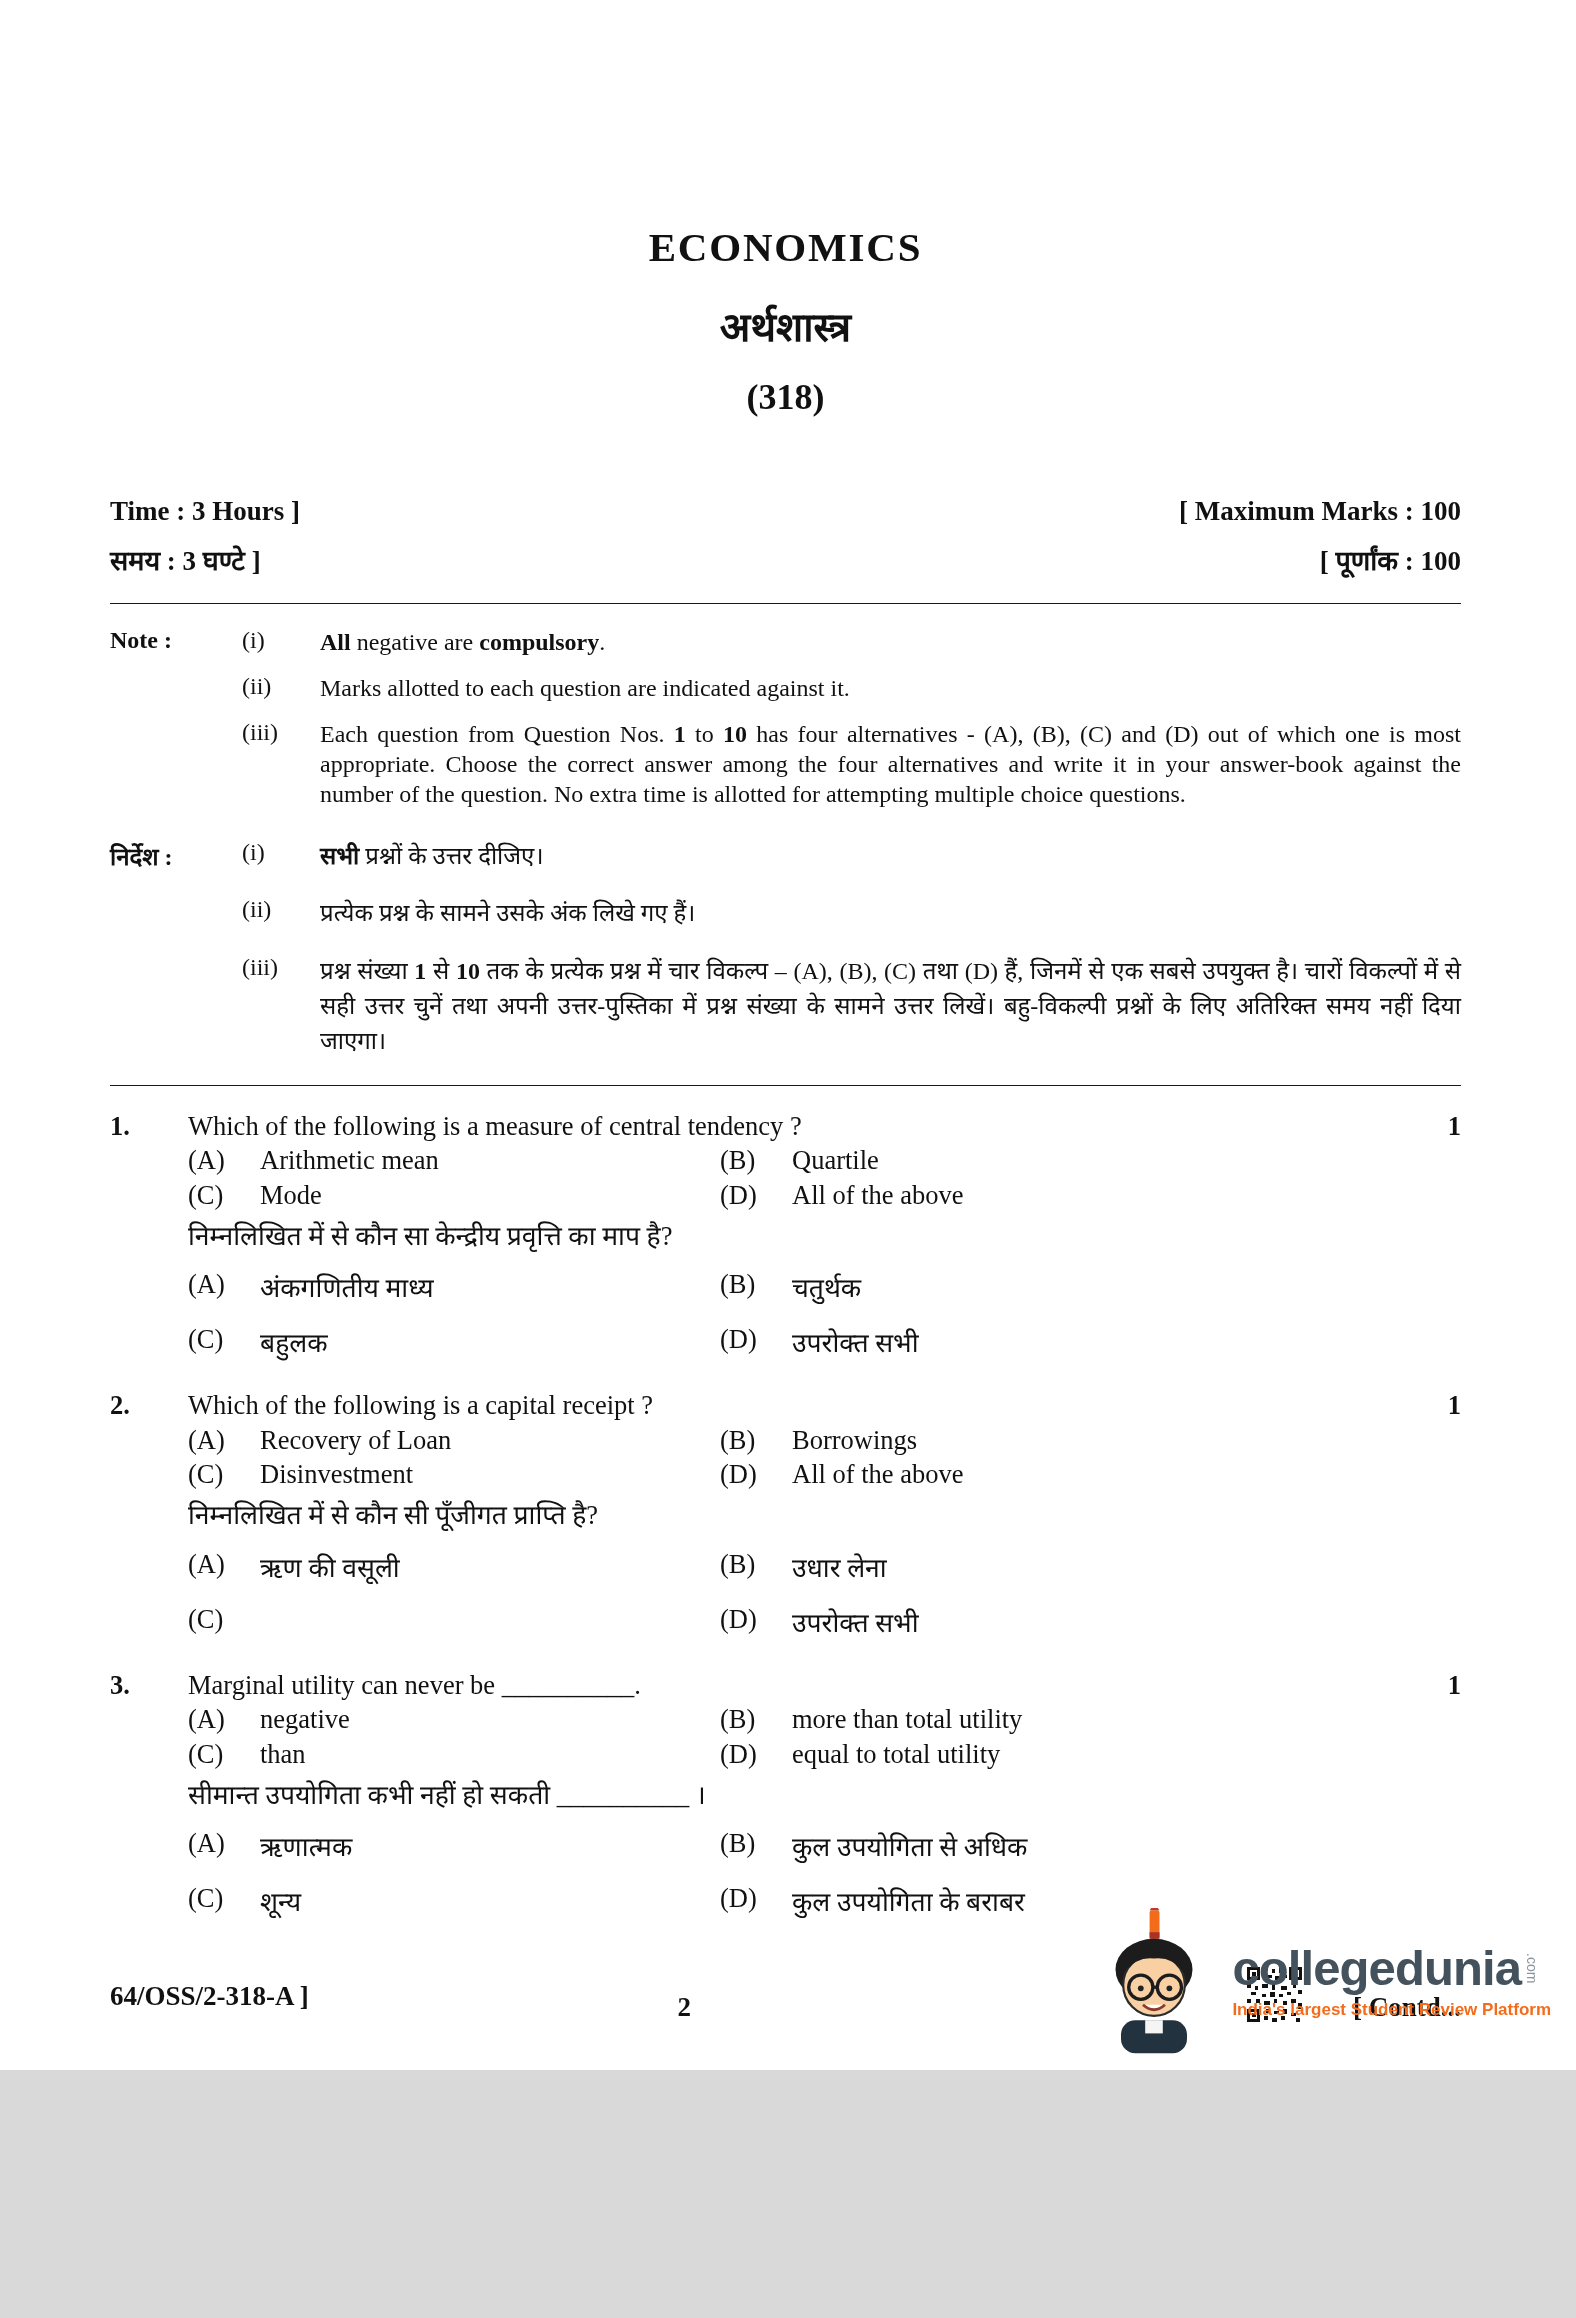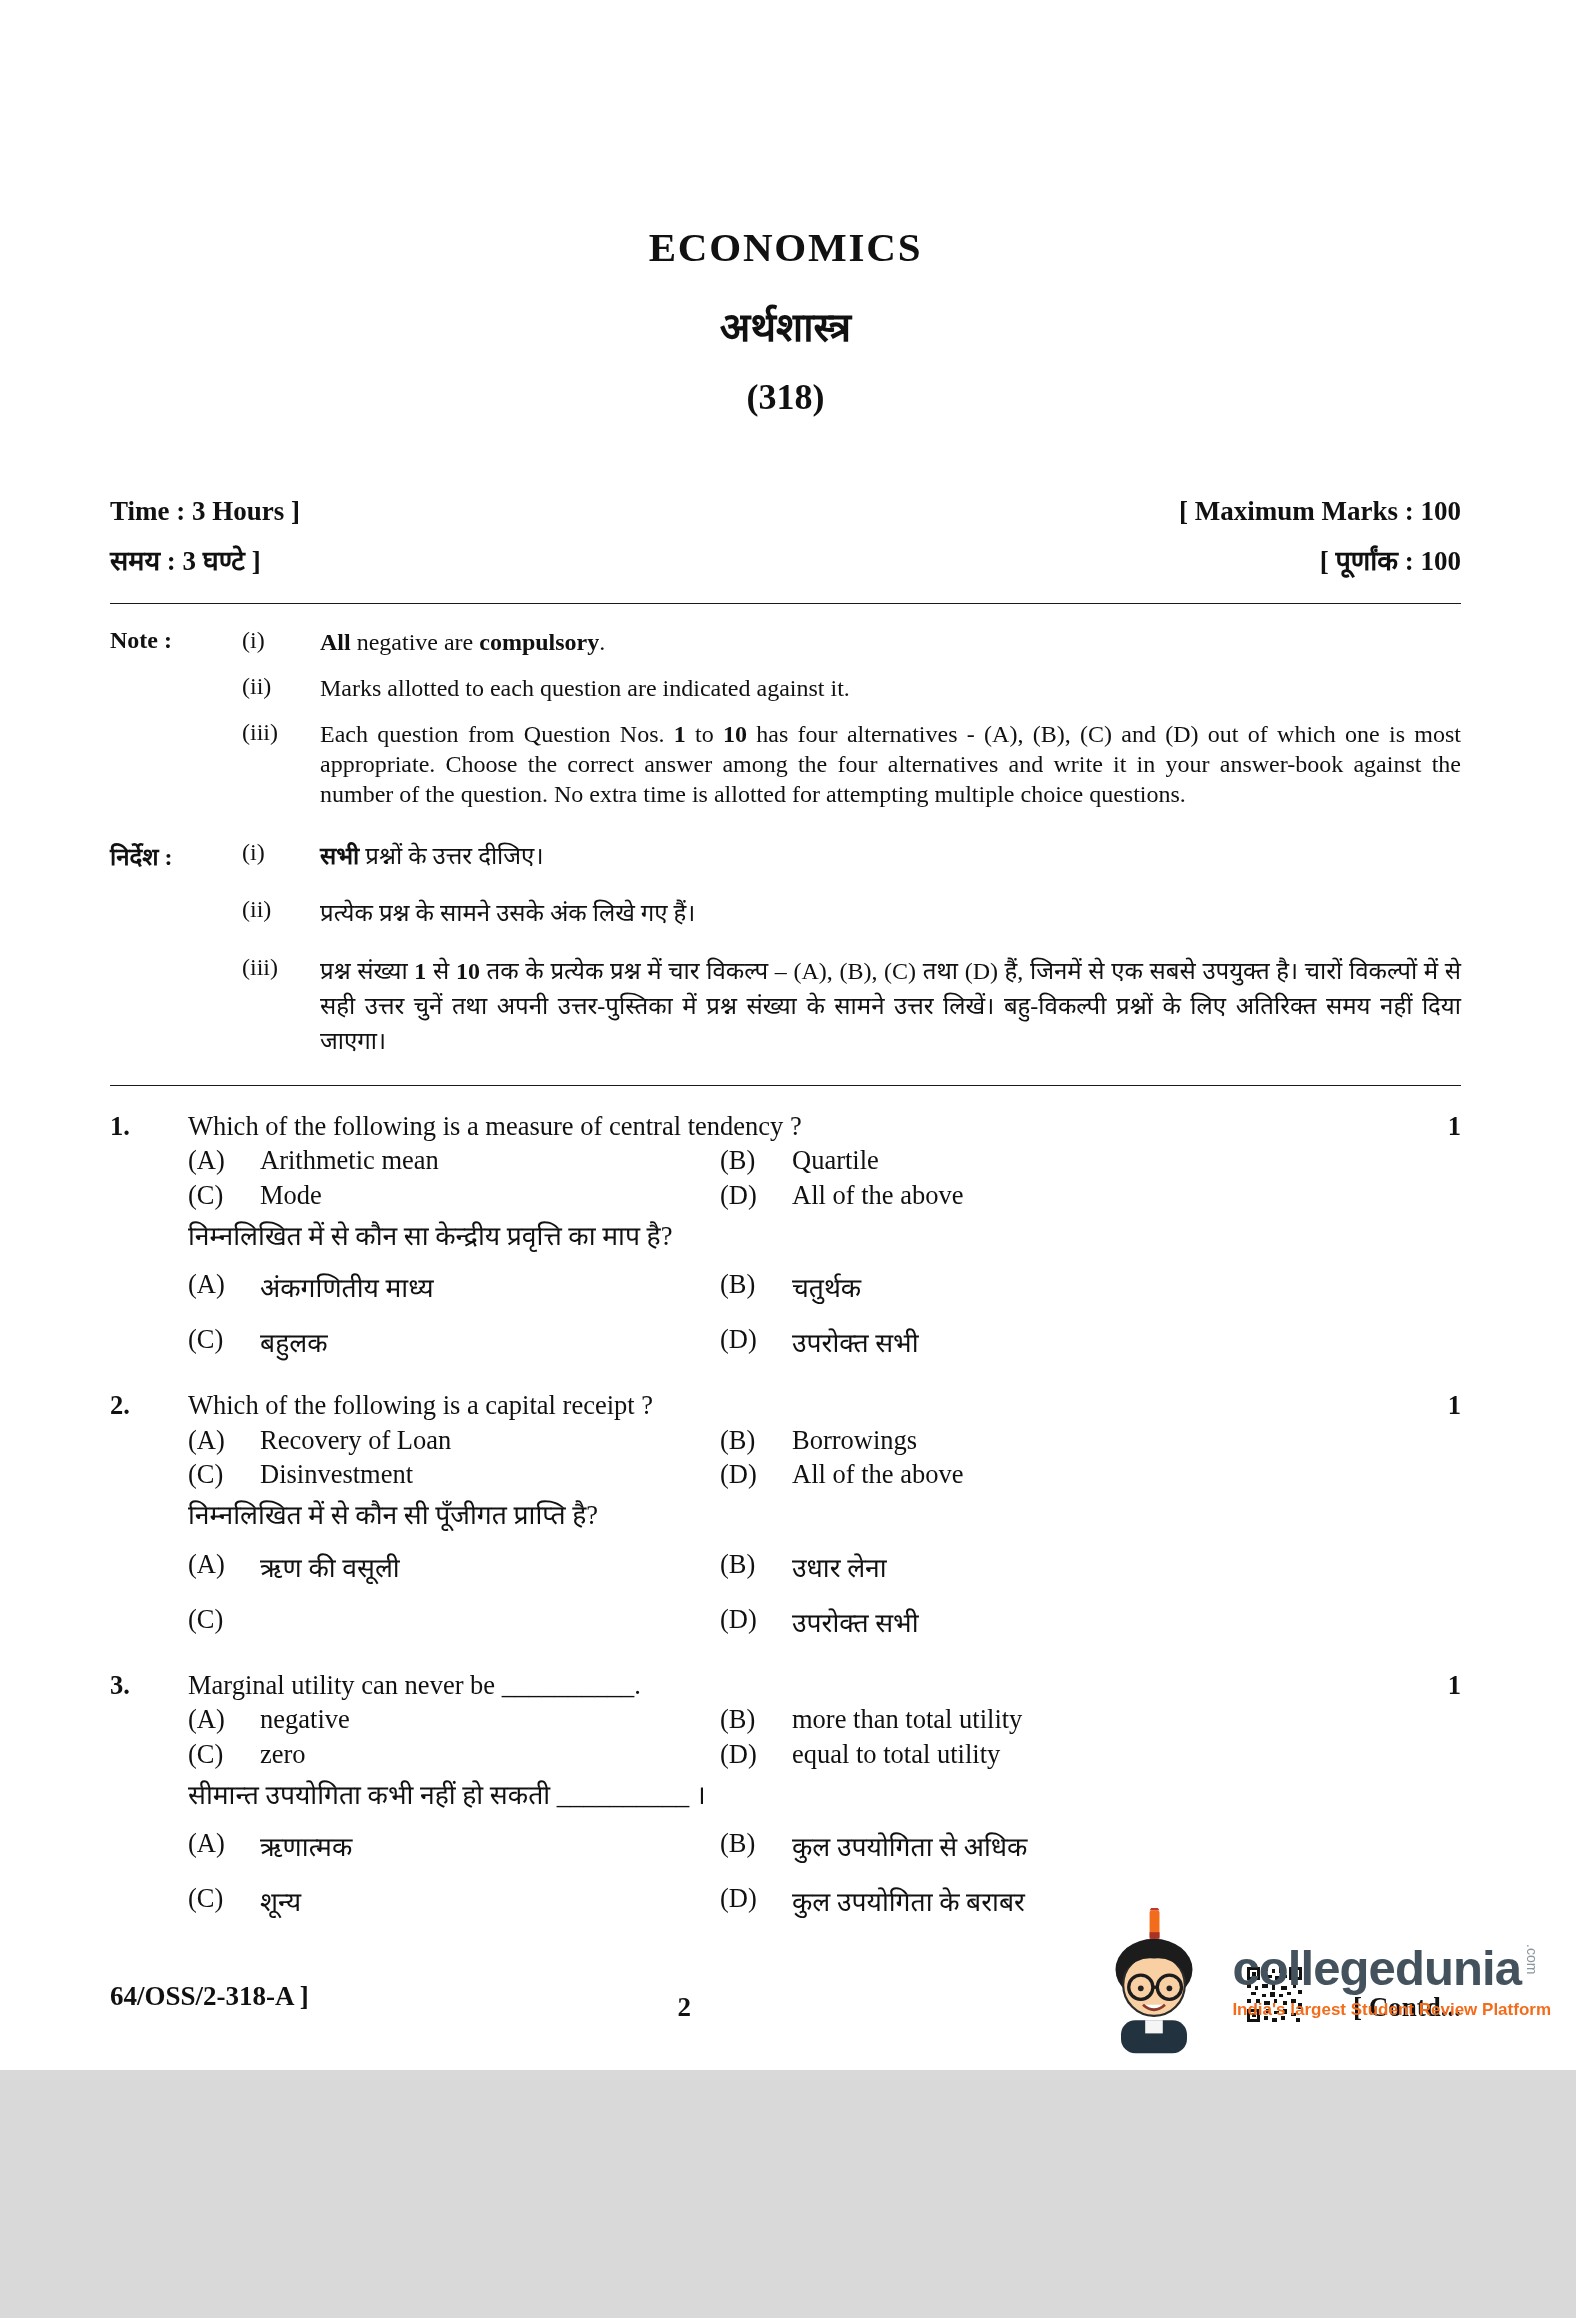--- a/index.html
+++ b/index.html
@@ -57,21 +57,21 @@
   .page-num { position:absolute; left:42%; top:16px; }
   .contd { position:absolute; right:0; top:16px; }
   .qr { position:absolute; right:159px; top:-8.8px; width:55px; height:55px; display:block; }
   .qr svg { width:100%; height:100%; }
 
   
   .branding { position:absolute; right:25px; bottom:14px; display:flex;
               align-items:center; gap:12.4px; }
   .mascot { width:132px; height:148px; }
   .brand-text { display:flex; flex-direction:column; }
-  .brand-name-row { display:flex; align-items:flex-start; }
+  .brand-name-row { display:flex; align-items:center; }
   .brand-name { font-family:"Liberation Sans", sans-serif; font-weight:bold;
                 font-size:49px; color:#44525d; letter-spacing:-0.9px; line-height:1; }
   .brand-suffix { font-family:"Liberation Sans", sans-serif; font-size:14px;
                   color:#8a959c; writing-mode:vertical-rl; margin-left:3.5px; line-height:1; }
   .brand-tagline { font-family:"Liberation Sans", sans-serif; font-size:17px;
                    color:#f26c1c; font-weight:bold; margin-top:7px; }
 </style>
 </head>
 <body>
 
@@ -236,21 +236,21 @@
           <div class="opt">
               <span class="opt-label">(A)</span>
               <span class="opt-text">negative</span>
             </div>
           <div class="opt">
               <span class="opt-label">(B)</span>
               <span class="opt-text">more than total utility</span>
             </div>
           <div class="opt">
               <span class="opt-label">(C)</span>
-              <span class="opt-text">zero</span>
+              <span class="opt-text">than</span>
             </div>
           <div class="opt">
               <span class="opt-label">(D)</span>
               <span class="opt-text">equal to total utility</span>
             </div>
         </div>
         <p class="q-text-hi">सीमान्त उपयोगिता कभी नहीं हो सकती __________ ।</p>
         <div class="q-options hindi-opts">
           <div class="opt">
               <span class="opt-label">(A)</span>

